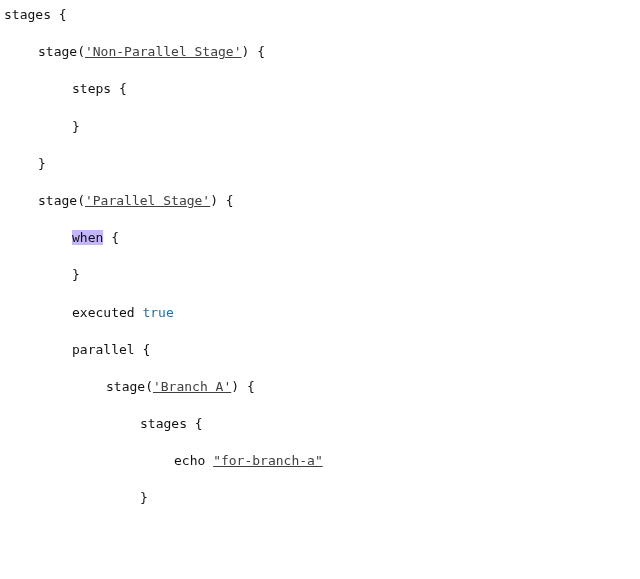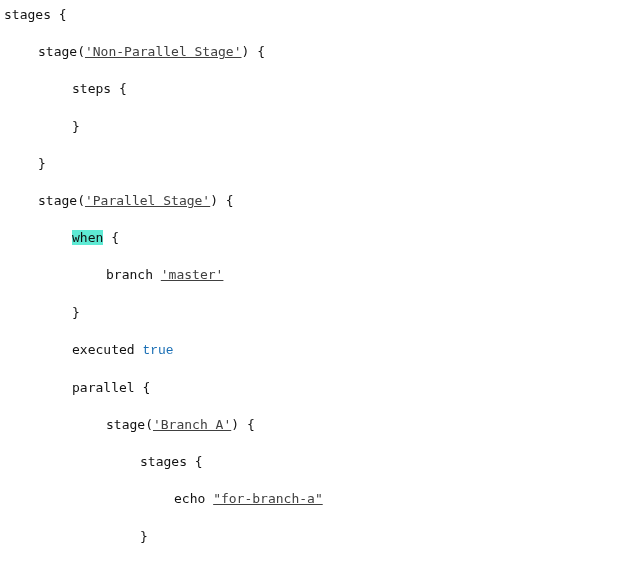--- a/index.html
+++ b/index.html
@@ -19,34 +19,33 @@
     color: #111111;
     white-space: pre;
   }
   .line { display: block; }
   .ind1 { padding-left: 34px; }
   .ind2 { padding-left: 68px; }
   .ind3 { padding-left: 102px; }
   .ind4 { padding-left: 136px; }
   .ind5 { padding-left: 170px; }
   .str { color: #404040; text-decoration: underline; } 
-  .bool { color: #1a6fb5; font-family: Liberation Mono, monospace; } 
-  .hl { background: #5eead4; } 
+  .bool { color: #1a6fb5; } 
+  .hl { background: #c4b5fd; } 
 </style>
 </head>
 <body>
 
 <pre class="code"><span class="line"><span>stages</span><span> </span><span>{</span></span>
 <span class="line ind1"><span>stage</span><span>(</span><span class="str">'Non-Parallel Stage'</span><span>)</span><span> </span><span>{</span></span>
 <span class="line ind2"><span>steps</span><span> </span><span>{</span></span>
 <span class="line ind2"><span>}</span></span>
 <span class="line ind1"><span>}</span></span>
 <span class="line ind1"><span>stage</span><span>(</span><span class="str">'Parallel Stage'</span><span>)</span><span> </span><span>{</span></span>
 <span class="line ind2"><span class="hl">when</span><span> </span><span>{</span></span>
-<span class="line ind3"><span>branch</span><span> </span><span class="str">'master'</span></span>
 <span class="line ind2"><span>}</span></span>
 <span class="line ind2"><span>executed</span><span> </span><span class="bool">true</span></span>
 <span class="line ind2"><span>parallel</span><span> </span><span>{</span></span>
 <span class="line ind3"><span>stage</span><span>(</span><span class="str">'Branch A'</span><span>)</span><span> </span><span>{</span></span>
 <span class="line ind4"><span>stages</span><span> </span><span>{</span></span>
 <span class="line ind5"><span>echo</span><span> </span><span class="str">"for-branch-a"</span></span>
 <span class="line ind4"><span>}</span></span>
 
 
 

